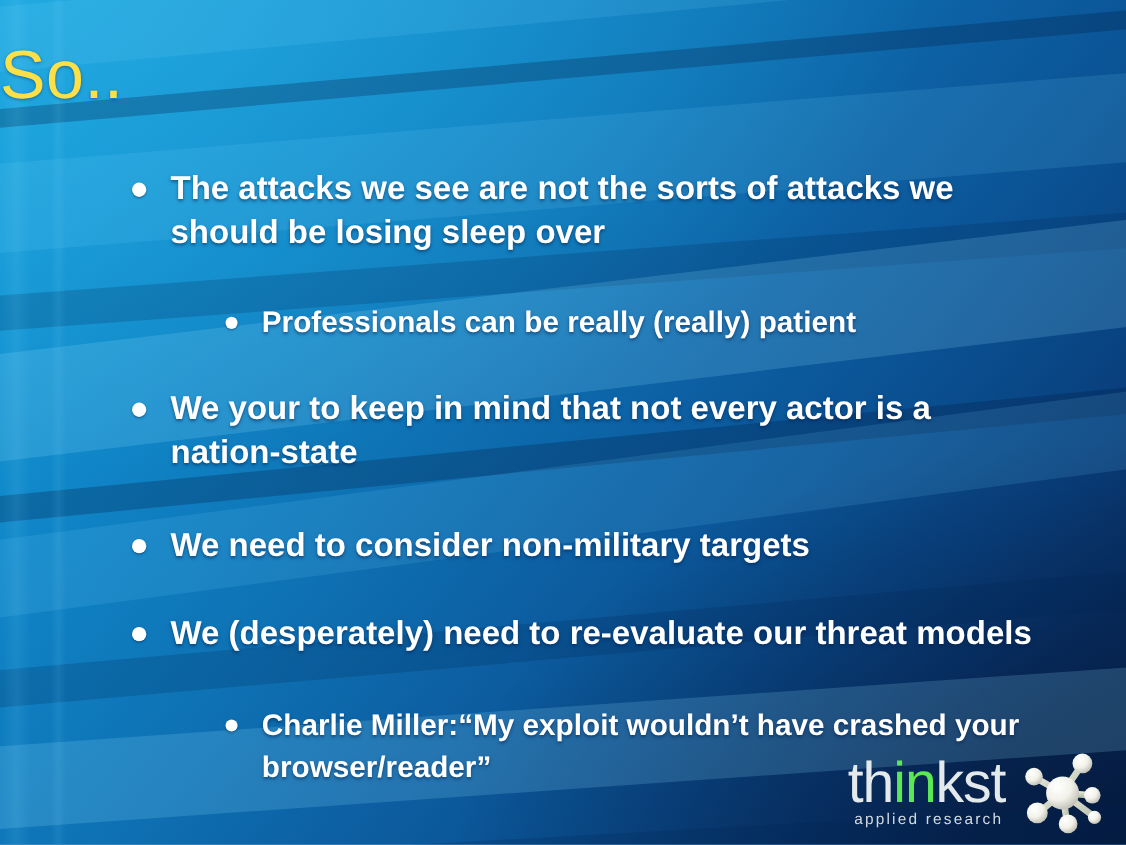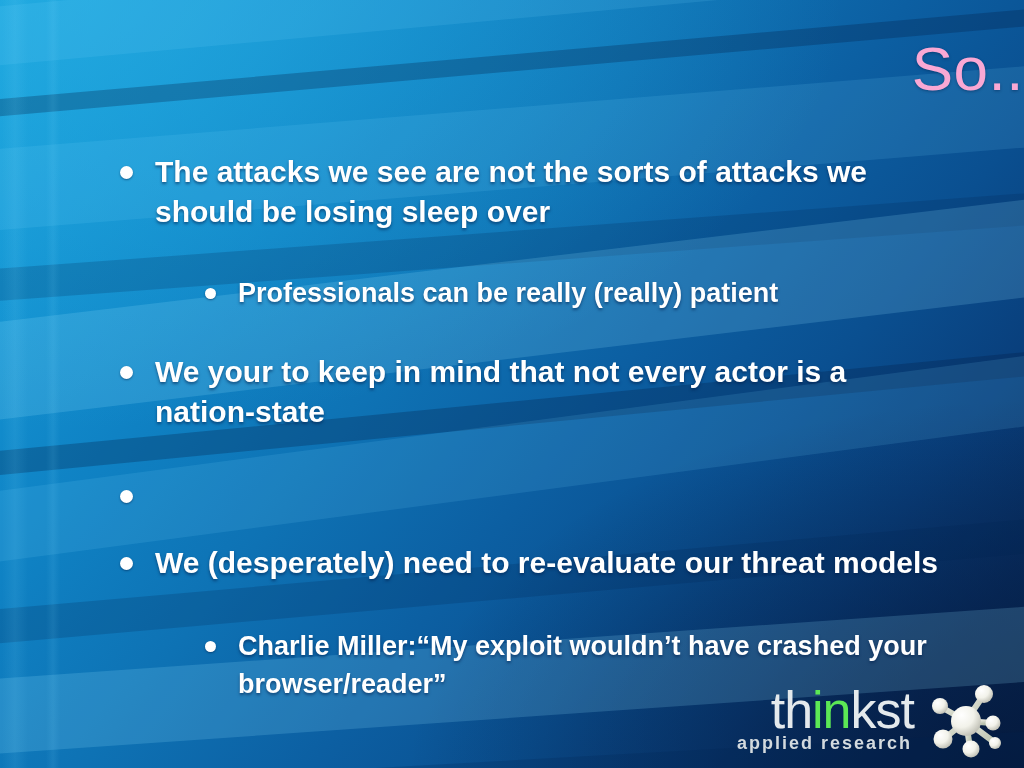--- a/index.html
+++ b/index.html
@@ -60,22 +60,22 @@
     position:absolute; top:0; bottom:0; width:26px;
     background:linear-gradient(90deg, rgba(130,220,255,0.0), rgba(130,220,255,0.10), rgba(130,220,255,0.0));
   }
   .vs1 { left:2px; }
   .vs2 { left:46px; width:14px; }
 
   
   .title {
     position:absolute;
     top:36px; left:0; right:0;
-    text-align:right;
-    color:#f9a8d4;
+    text-align:left;
+    color:#fde047;
     font-size:62px;
     font-weight:300;
     letter-spacing:0.5px;
     line-height:1.05;
     text-shadow:0 1px 3px rgba(0,30,70,0.45);
   }
 
   
   .content {
     position:absolute;
@@ -131,26 +131,25 @@
   .logo-text { text-align:right; }
   .wordmark {
     font-size:52px;
     font-weight:300;
     line-height:0.95;
     letter-spacing:-1px;
     color:#e4e9ec;
   }
   .wordmark .grn { color:#5ce855; }
   .tagline {
-    font-size:18px;
+    font-size:14px;
     color:#d3dade;
     letter-spacing:2.0px;
     margin-top:-2px;
     padding-right:2px;
-    font-weight:bold;
   }
   .molecule { width:84px; height:80px; display:block; }
 </style>
 </head>
 <body>
 
 <div id="slide">
 
   <div class="bg-base"></div>
   <div class="bg-base2"></div>
@@ -191,20 +190,21 @@
 
     <div class="bullet lvl1">
       <span class="dot"></span>
       <span class="btext">We your to keep in mind that not every actor is a nation-state</span>
     </div>
 
     <div class="spacer-c"></div>
 
     <div class="bullet lvl1">
       <span class="dot"></span>
+      <span class="btext">We need to consider non-military targets</span>
     </div>
 
     <div class="spacer-d"></div>
 
     <div class="bullet lvl1">
       <span class="dot"></span>
       <span class="btext">We (desperately) need to re-evaluate our threat models</span>
     </div>
 
     <div class="spacer-e"></div>

